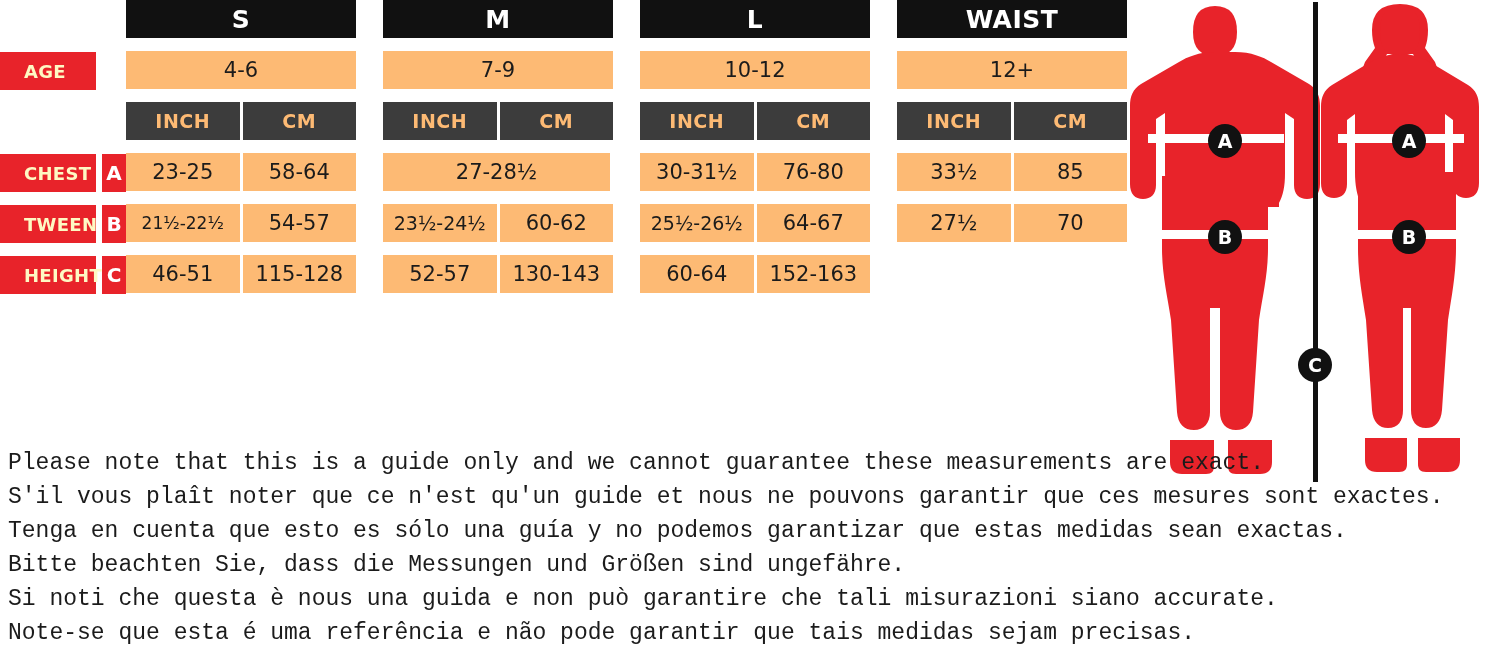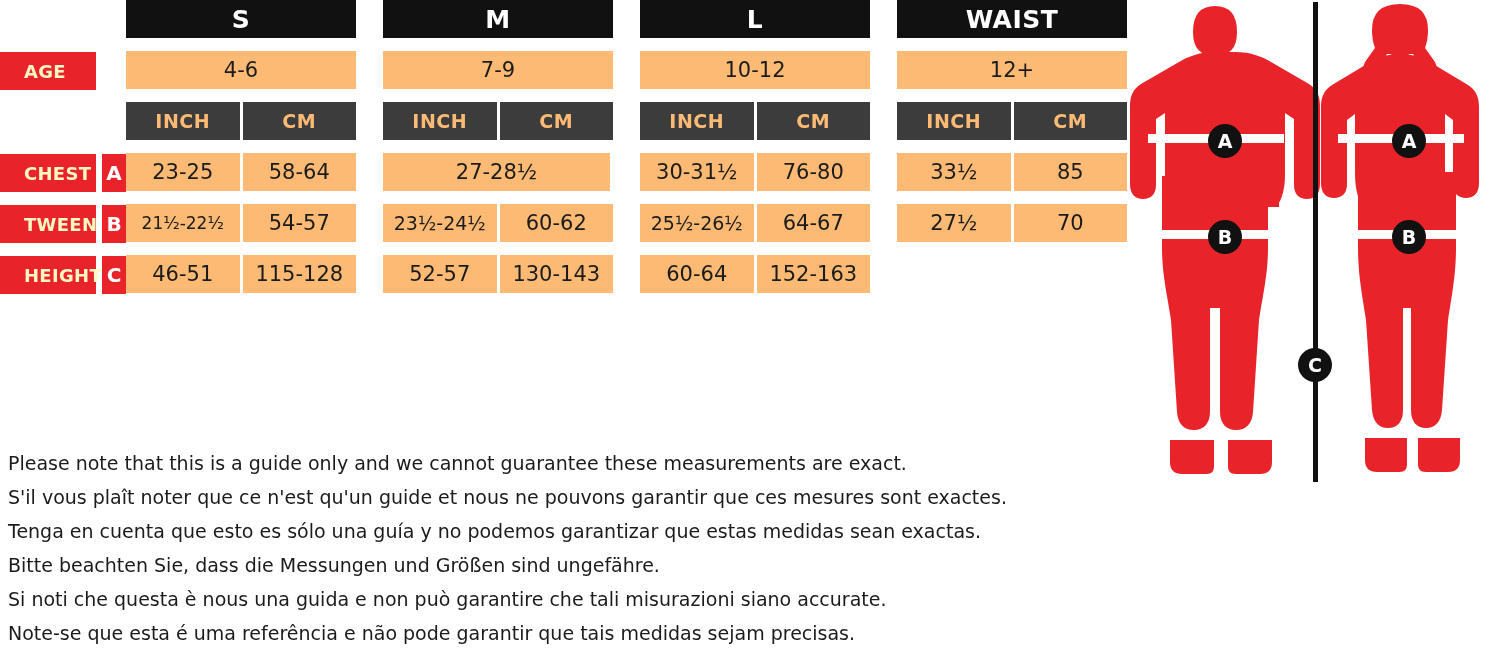--- a/index.html
+++ b/index.html
@@ -106,24 +106,25 @@
   }
 
   
   .notes {
     position: absolute;
     left: 8px; top: 448px;
     width: 1110px;
   }
   .notes p {
     margin: 0 0 4px 0;
-    font-size: 19px;
+    font-size: 23px;
     line-height: 30px;
     color: #1b1b1b;
     white-space: nowrap;
+    font-family: Liberation Mono, monospace;
   }
 </style>
 </head>
 <body>
 
 <div class="page">
 
   <div class="table-area">
 
     <div class="row sizes">

